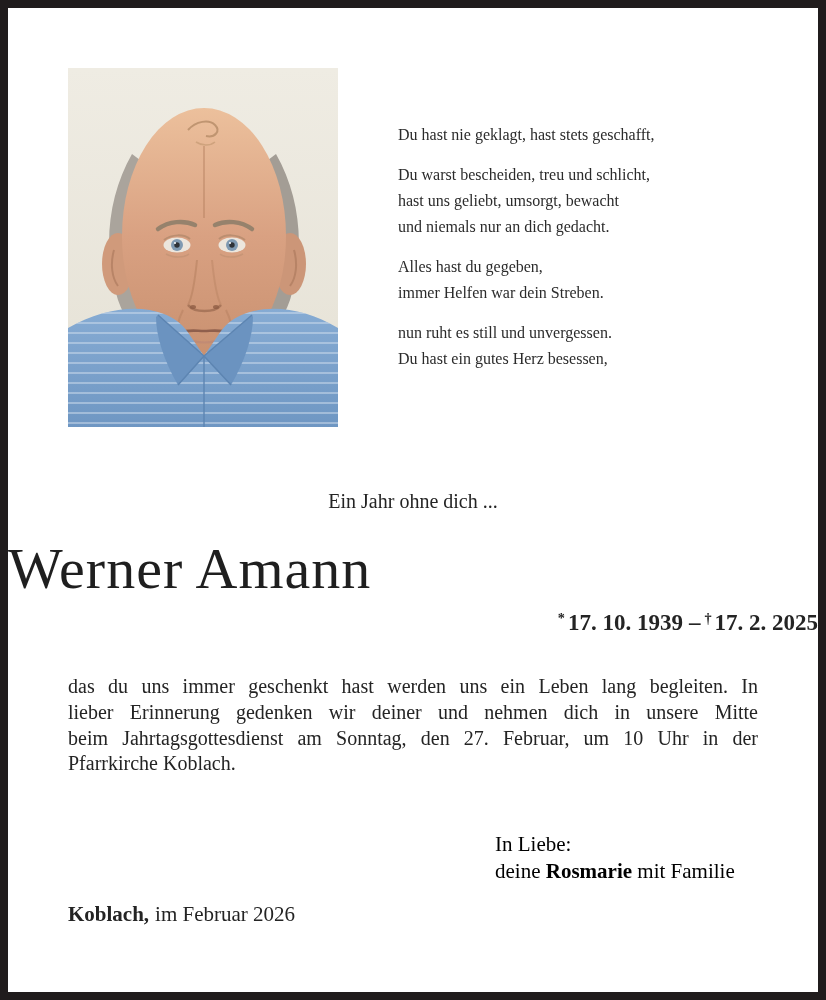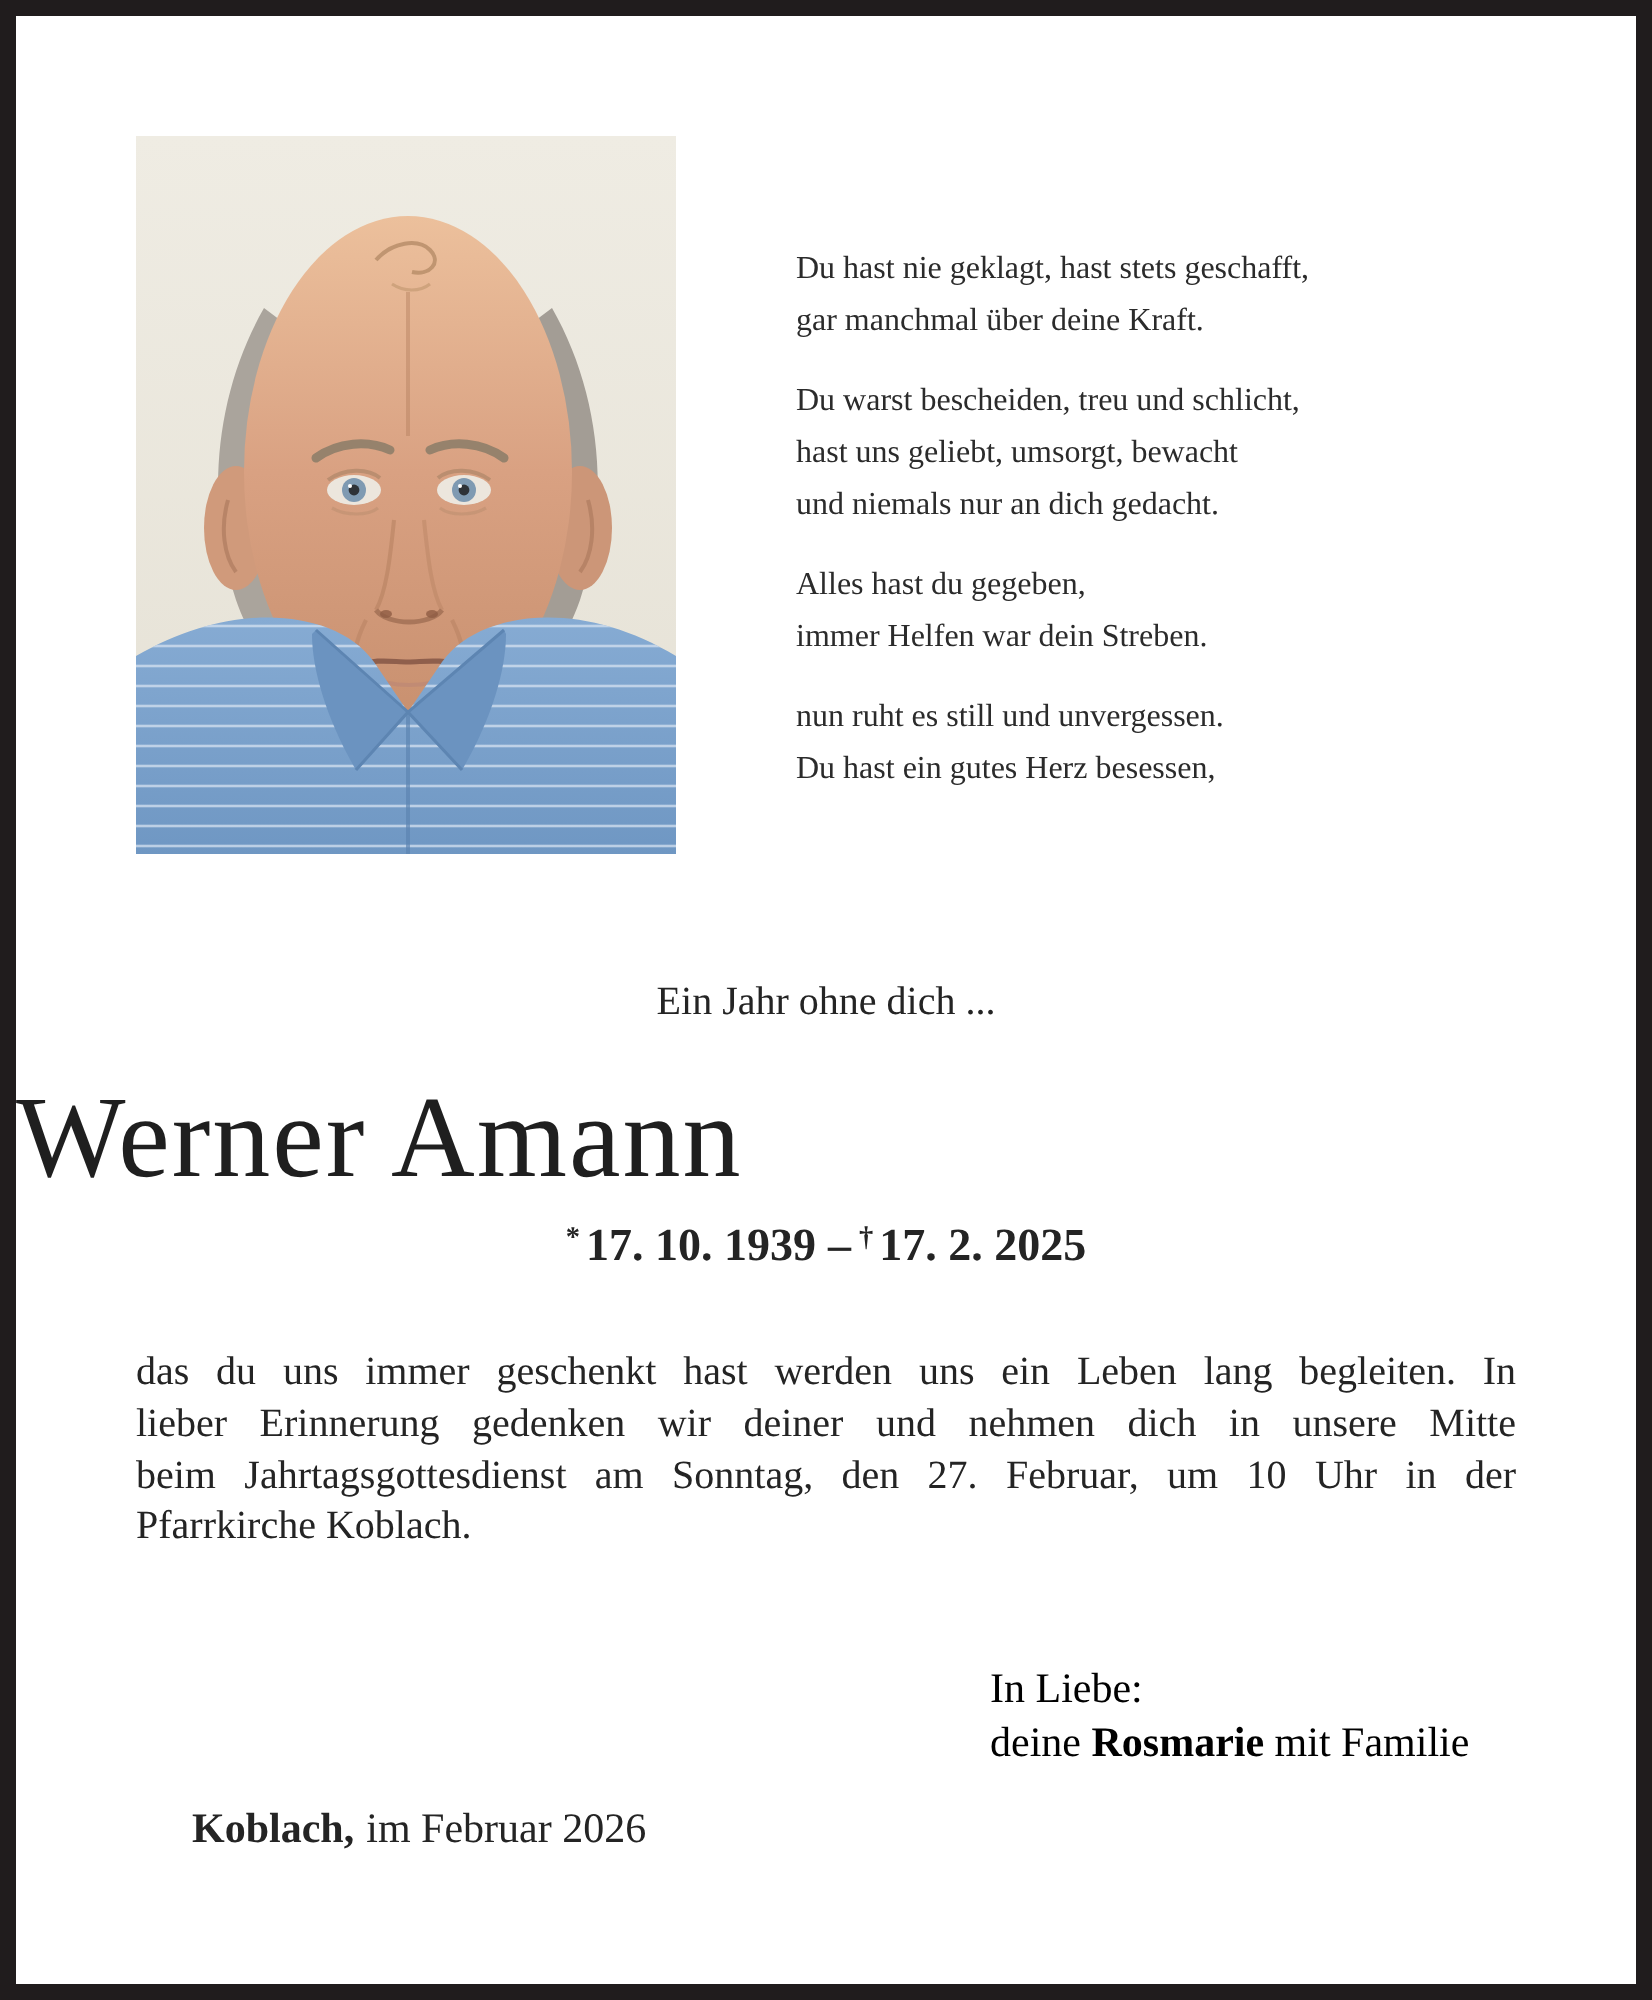--- a/index.html
+++ b/index.html
@@ -33,21 +33,21 @@
     position:absolute;left:0;top:481px;width:100%;
     text-align:center;font-size:20px;line-height:1.2;color:#242424;
   }
   .name{
     position:absolute;left:0;top:532px;width:100%;
     font-size:58px;line-height:1;color:#1f1f1f;
     letter-spacing:1px;
   }
   .dates{
     position:absolute;left:0;top:601px;width:100%;
-    text-align:center;font-size:23px;line-height:1.2;
+    text-align:right;font-size:23px;line-height:1.2;
     font-weight:bold;color:#242424;
   }
   .dates sup{
     font-size:0.62em;
     position:relative;top:-0.5em;vertical-align:baseline;
     margin-right:3px;
   }
   .dates .sep{margin:0 4px 0 6px;}
   
   .announcement{
@@ -60,21 +60,21 @@
   .closing{
     position:absolute;left:487px;top:823px;
     font-size:21px;line-height:27px;color:#000000;
   }
   .closing b{font-weight:bold;margin-top:33px;}
   
   .footer{
     position:absolute;left:60px;top:894px;
     font-size:21px;line-height:1.2;color:#242424;
   }
-  .footer .place{font-weight:bold;margin-right:6px;margin-left:28px;}
+  .footer .place{font-weight:bold;margin-right:6px;}
 </style>
 </head>
 <body>
 
 <div class="page">
 
   <div class="photo">
     <svg viewBox="0 0 270 359" xmlns="http://www.w3.org/2000/svg">
       <defs>
         <linearGradient id="wall" x1="0" y1="0" x2="0" y2="1">
@@ -153,21 +153,20 @@
       <path d="M90,247 L136,288 L110,317" stroke="#5d85b2" stroke-width="1.5" fill="none"></path>
       <path d="M184,247 L136,288 L163,317" stroke="#5d85b2" stroke-width="1.5" fill="none"></path>
 
       <path d="M136,288 L136,359" stroke="#5d85b2" stroke-width="2" opacity="0.7"></path>
     </svg>
   </div>
 
   <div class="poem">
     <div class="stanza">
       <div class="poem-line">Du hast nie geklagt, hast stets geschafft,</div>
-      <div class="poem-line">gar manchmal über deine Kraft.</div>
     </div>
     <div class="stanza">
       <div class="poem-line">Du warst bescheiden, treu und schlicht,</div>
       <div class="poem-line">hast uns geliebt, umsorgt, bewacht</div>
       <div class="poem-line">und niemals nur an dich gedacht.</div>
     </div>
     <div class="stanza">
       <div class="poem-line">Alles hast du gegeben,</div>
       <div class="poem-line">immer Helfen war dein Streben.</div>
     </div>

